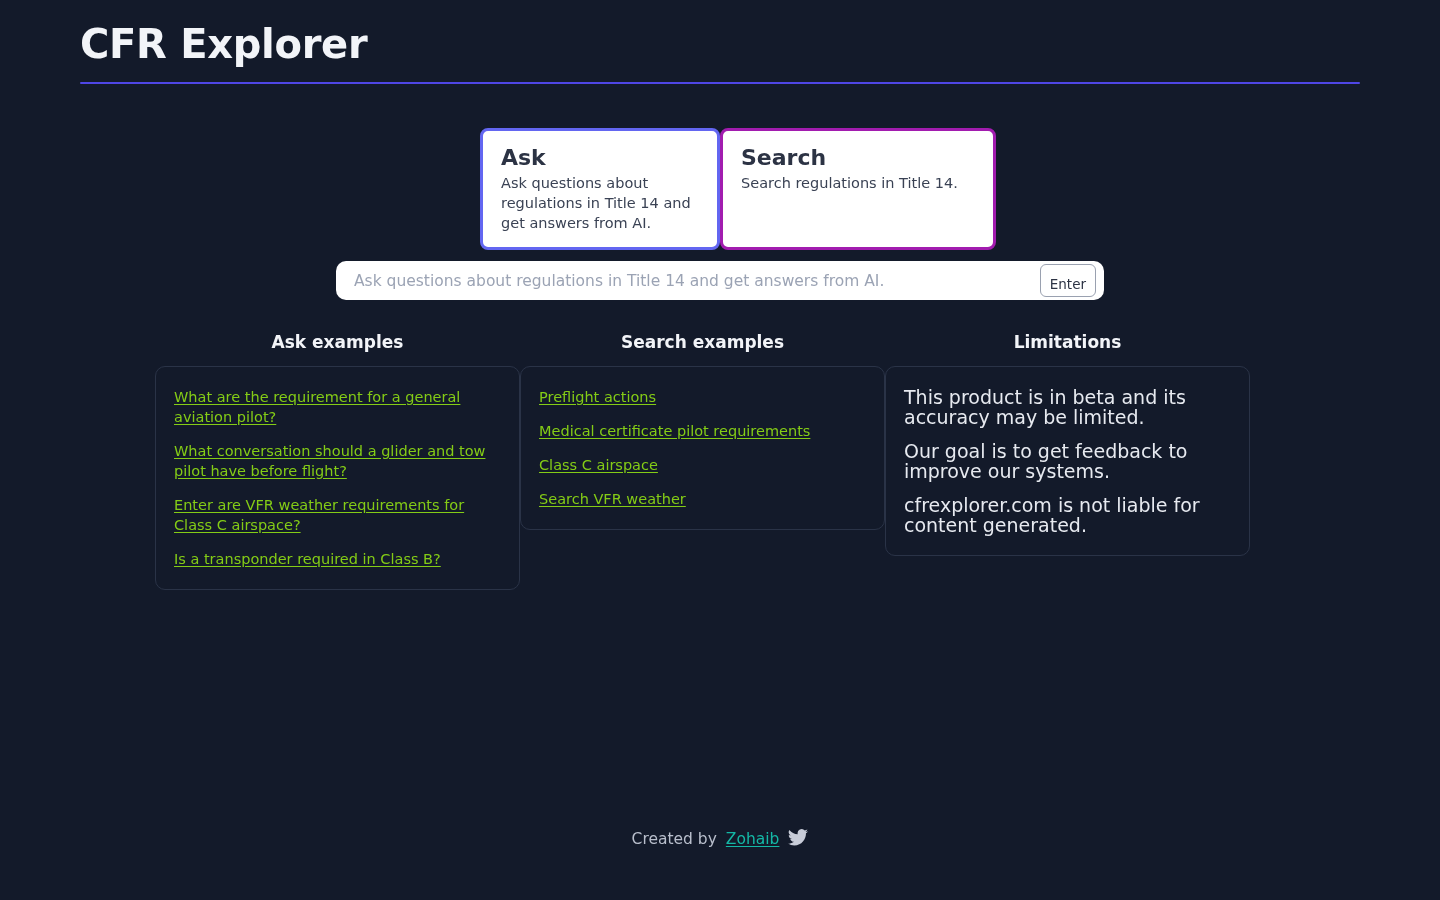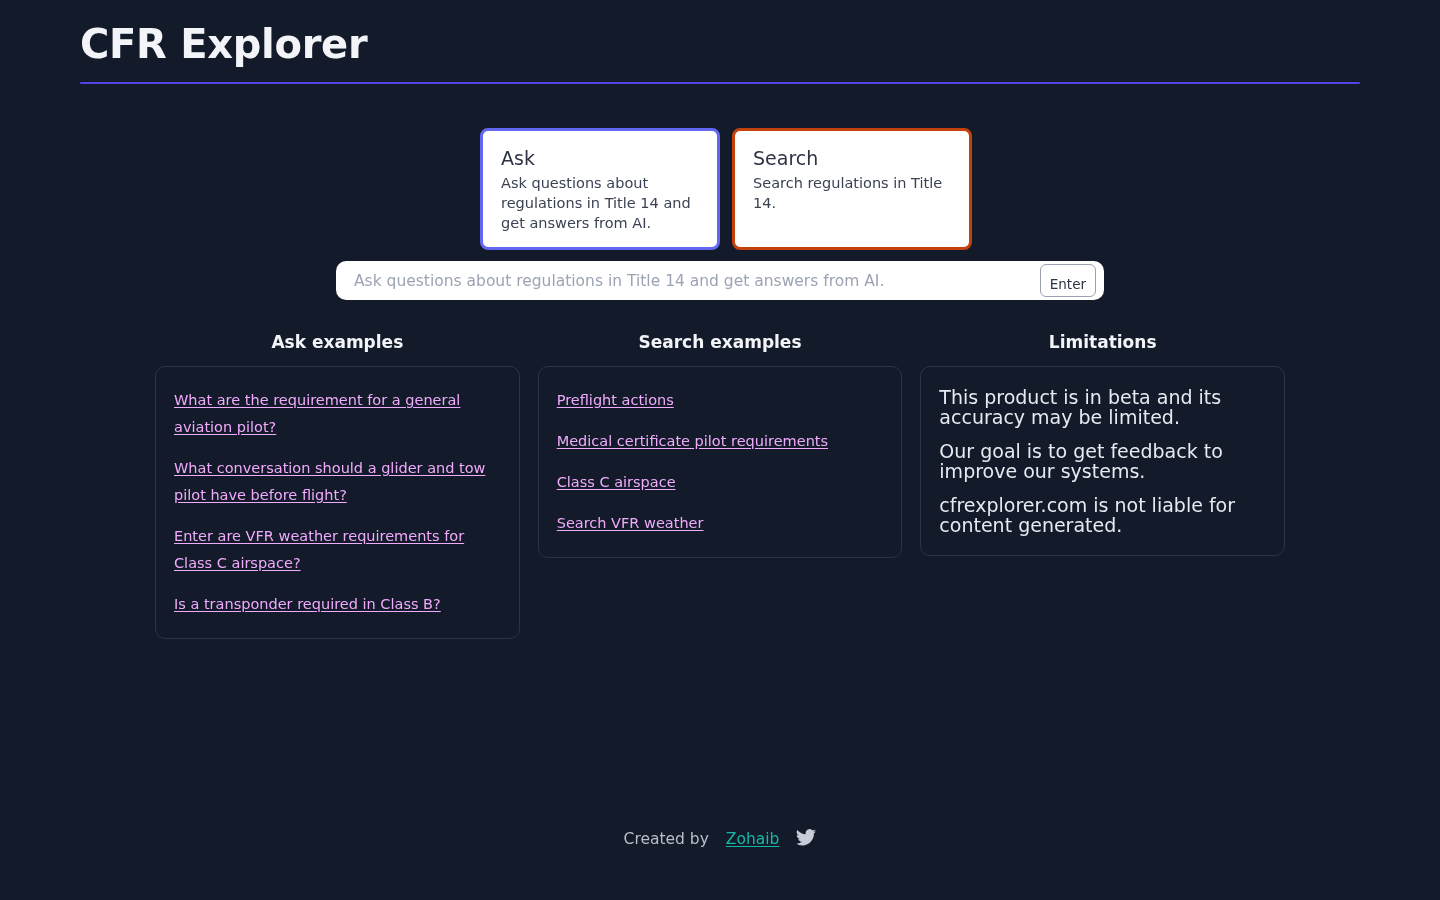--- a/index.html
+++ b/index.html
@@ -54,28 +54,28 @@
     border-radius: 8px;
     padding: 16px 18px 14px 18px;
     cursor: pointer;
   }
   .mode-card.ask {
     width: 240px;
     min-height: 113px;
     border: 3px solid #6366f1;
   }
   .mode-card.search {
-    width: 240px;
+    width: 276px;
     min-height: 113px;
-    border: 3px solid #c2410c;
-    margin-left: 12px;
+    border: 3px solid #a21caf;
+    margin-left: 0px;
   }
   .mode-card-title {
-    font-size: 19px;
-    font-weight: 400;
+    font-size: 22px;
+    font-weight: 700;
     color: #2c3344;
     line-height: 22px;
     margin-bottom: 4px;
   }
   .mode-card-desc {
     font-size: 14.5px;
     color: #3a4254;
     line-height: 20px;
   }
 
@@ -116,21 +116,20 @@
     line-height: 16px;
   }
 
   
   .columns {
     position: absolute;
     left: 155px;
     top: 330px;
     width: 1130px;
     display: flex;
-    gap: 18px;
     align-items: flex-start;
   }
   .column { width: 365px; }
   .col-heading {
     text-align: center;
     font-size: 17px;
     font-weight: 700;
     color: #f2f4f8;
     line-height: 24px;
     margin-bottom: 12px;
@@ -139,22 +138,22 @@
     border: 1px solid #2a3347;
     border-radius: 10px;
     padding: 20px 18px 20px 18px;
     background: transparent;
   }
   .panel ul { list-style: none; }
   .panel li { margin-bottom: 14px; }
   .panel li:last-child { margin-bottom: 0; }
   .ex-link {
     font-size: 14.5px;
-    line-height: 27px;
-    color: #f0abfc;
+    line-height: 20px;
+    color: #84cc16;
     text-decoration: underline;
     text-underline-offset: 2px;
     cursor: pointer;
     display: inline;
   }
   .limit-line {
     font-size: 19px;
     line-height: 20px;
     color: #e7eaf0;
     margin-bottom: 14px;
@@ -163,21 +162,21 @@
 
   
   .footer {
     position: absolute;
     left: 0;
     top: 828px;
     width: 1440px;
     display: flex;
     justify-content: center;
     align-items: center;
-    gap: 17px;
+    gap: 9px;
   }
   .footer-text {
     font-size: 15.5px;
     color: #b9bfcc;
     line-height: 22px;
   }
   .footer-link {
     font-size: 15.5px;
     color: #14b8a6;
     text-decoration: underline;

